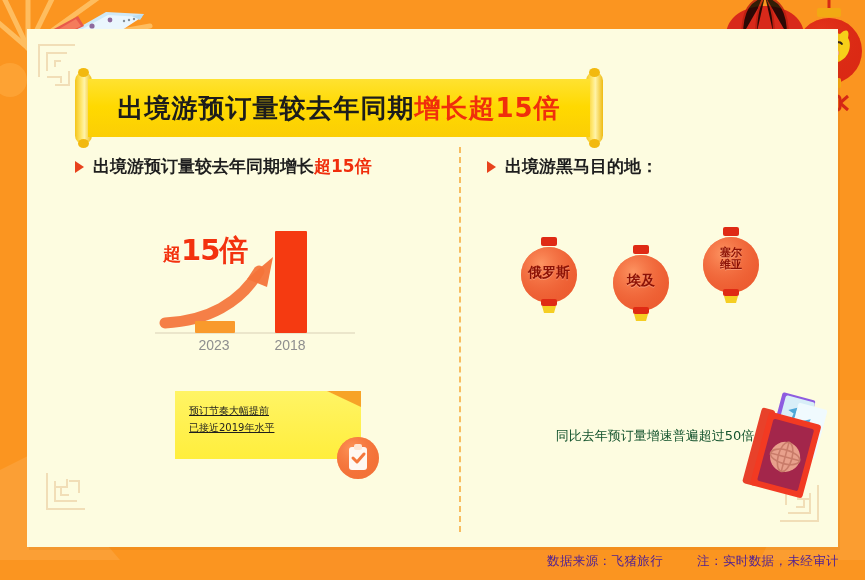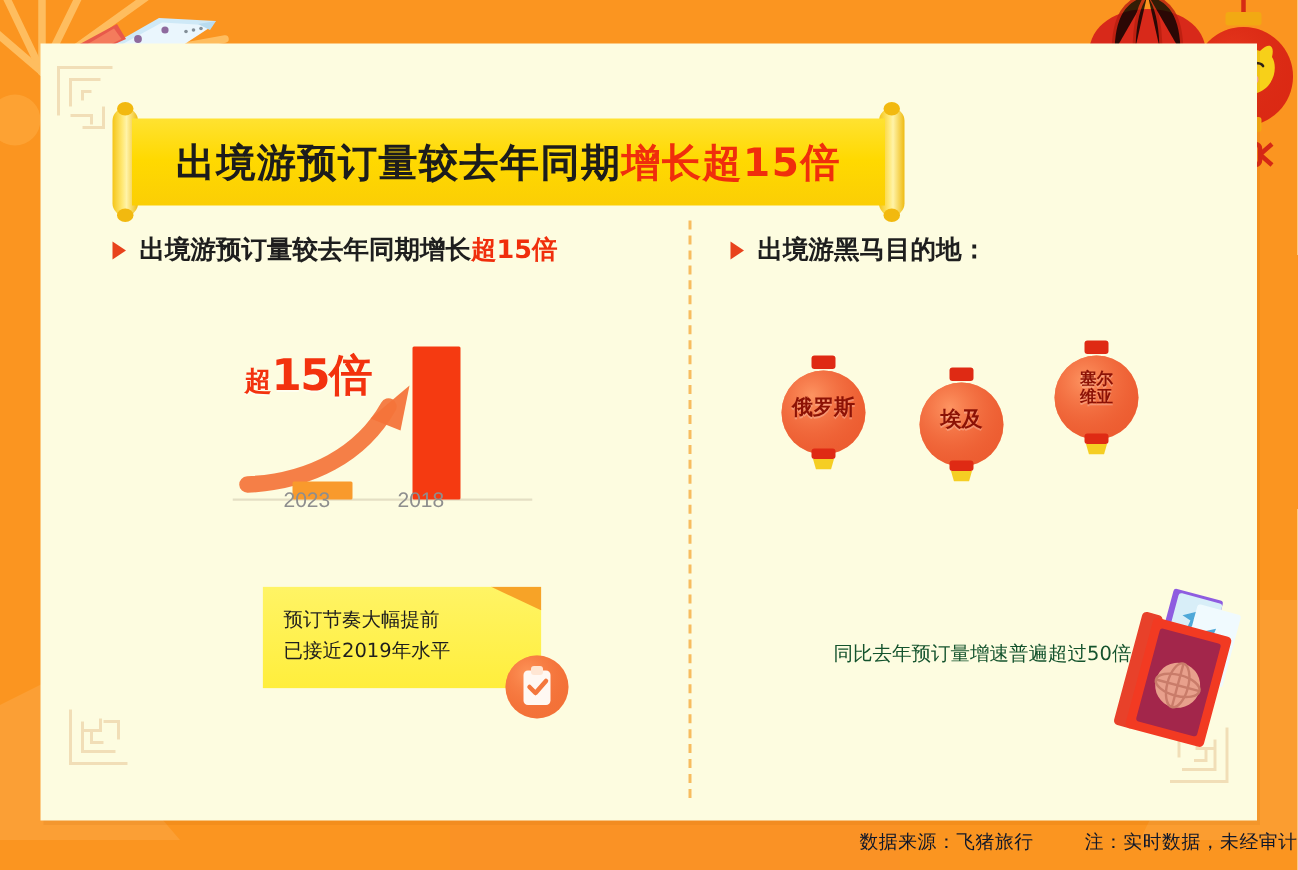--- a/index.html
+++ b/index.html
@@ -80,41 +80,42 @@
   .chart-svg { display:block; }
   .chart-badge {
     position:absolute; left:8px; top:14px;
     font-weight:bold; color:#F3320E; white-space:nowrap;
     font-family:"DejaVu Sans","Liberation Sans",sans-serif;
     text-shadow:0 1px 0 rgba(255,255,255,.5);
   }
   .chart-badge .sm { font-size:18px; }
   .chart-badge .lg { font-size:29px; letter-spacing:-1px; }
   .tick {
-    position:absolute; top:108px; font-size:14px; color:#8E8E8E;
-    font-family:"Liberation Sans",sans-serif; width:50px;
+    position:absolute; top:120px; font-size:14px; color:#8E8E8E;
+    font-family:"Liberation Sans",sans-serif; text-align:center; width:50px;
   }
   .tick.t0 { left:34px; }
   .tick.t1 { left:110px; }
 
   
   .callout { position:absolute; left:148px; top:362px; width:186px; height:68px; }
   .callout-body {
     position:absolute; inset:0;
     background:linear-gradient(180deg,#FFF465 0%,#FFEE3C 100%);
     clip-path:polygon(0 0, 82% 0, 100% 22%, 100% 100%, 0 100%);
   }
   .callout-fold {
     position:absolute; right:0; top:0; width:34px; height:16px;
     background:#F7A327; clip-path:polygon(0 0, 100% 100%, 100% 0);
   }
   .callout-text {
-    position:absolute; left:14px; top:12px; font-size:13px; line-height:1.65;
+    position:absolute; left:14px; top:12px; font-size:10px; line-height:1.65;
     color:#1E1E1E; font-family:"DejaVu Sans","Liberation Sans",sans-serif;
     white-space:nowrap;
+    text-decoration:underline;
   }
   .clipboard-badge { position:absolute; left:308px; top:406px; width:46px; height:46px; }
 
   
   .lanterns { position:absolute; left:18px; top:62px; width:332px; height:260px; }
   .lantern { position:absolute; width:64px; }
   .lantern svg { display:block; }
   .lantern-label {
     position:absolute; left:0; width:64px; text-align:center;
     font-size:14px; font-weight:bold; color:#8C1206; line-height:1.12;
@@ -131,21 +132,22 @@
     position:absolute; left:18px; top:272px; width:300px; text-align:center;
     font-size:13px; color:#14532d; font-family:"DejaVu Sans","Liberation Sans",sans-serif;
     white-space:nowrap;
   }
   .passport { position:absolute; left:230px; top:174px; width:104px; height:110px; }
 
   
   .footer {
     position:absolute; left:0; bottom:10px; width:865px;
     display:flex; justify-content:flex-end; align-items:center; gap:34px;
-    font-size:12.5px; color:#0f172a; letter-spacing:.4px;
+    padding-right:26px;
+    font-size:12.5px; color:#4c1d95; letter-spacing:.4px;
     font-family:"DejaVu Sans","Liberation Sans",sans-serif;
   }
 </style>
 </head>
 <body>
 
 <svg class="bg-sunburst" viewBox="0 0 260 200">
   <g stroke="#FFC46A" stroke-width="5" stroke-linecap="round" opacity="0.85">
     <line x1="58" y1="118" x2="58" y2="8"></line>
     <line x1="58" y1="118" x2="14" y2="26"></line>

